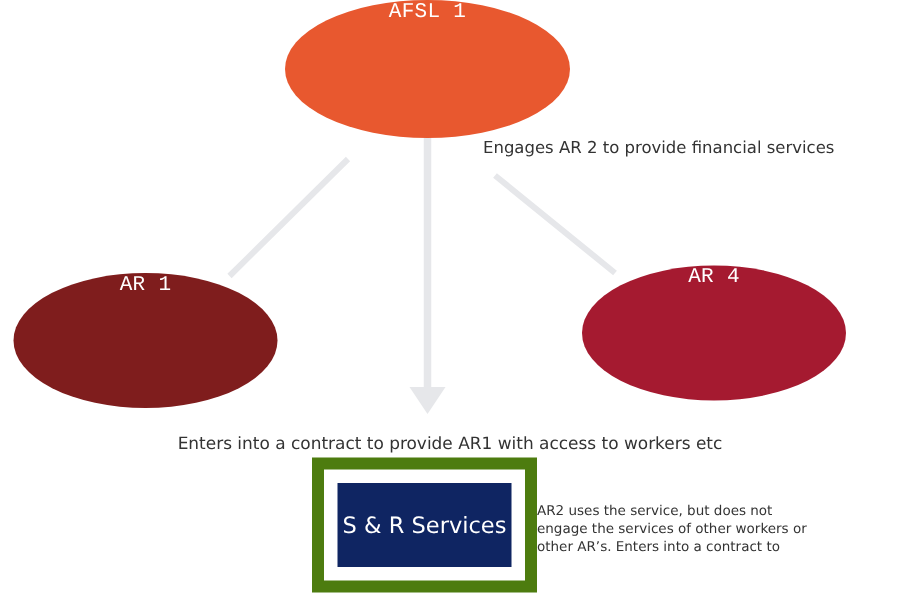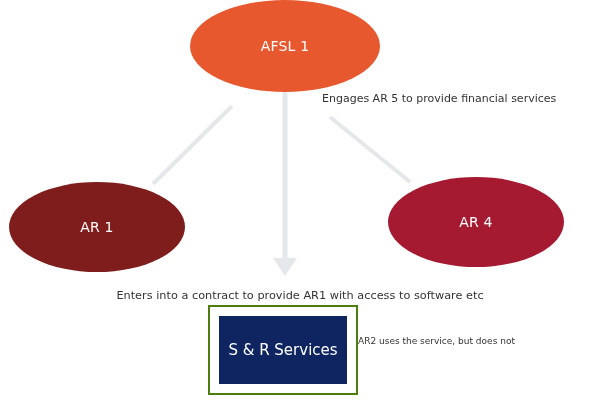--- a/index.html
+++ b/index.html
@@ -1,59 +1,61 @@
 <!DOCTYPE html>
 <html><head>
 <meta charset="utf-8">
 <style>
   html, body { margin:0; padding:0; }
   body { width:600px; height:400px; background:#ffffff; position:relative; overflow:hidden;
          font-family:"DejaVu Sans", sans-serif; }
   svg.connectors { position:absolute; left:0; top:0; width:600px; height:400px; }
-  .ellipse { position:absolute; border-radius:50%; display:flex; align-items:center; justify-content:center;
-             color:#ffffff; font-size:14px; letter-spacing:0.2px; }
+  .ellipse { position:absolute; border-radius:50%; display:flex; align-items:flex-start; justify-content:center;
+             color:#ffffff; font-size:14px; letter-spacing:0.2px;font-family:Liberation Mono, monospace; }
   #afsl { left:190px; top:0px; width:190px; height:92px; background:#E8582F; }
   #ar1 { left:9px; top:182px; width:176px; height:90px; background:#7f1d1d; }
   #ar2 { left:388px; top:177px; width:176px; height:90px; background:#A51A30; }
   .label { position:absolute; color:#333333; font-size:11px; white-space:nowrap; }
   #engages { left:322px; top:92px; }
   #enters { left:0; width:600px; text-align:center; top:289px; font-size:11.3px; }
   #srbox-outer { position:absolute; left:208px; top:305px; width:150px; height:90px;
-                 border:2px solid #4d7c0f; box-sizing:border-box; background:#ffffff; }
+                 border:8px solid #4d7c0f; box-sizing:border-box; background:#ffffff; }
   #srbox-inner { position:absolute; left:9px; top:9px; right:9px; bottom:9px; background:#0F2562;
                  display:flex; align-items:center; justify-content:center; color:#ffffff; font-size:15px; }
   #note { position:absolute; left:358px; top:335px; width:230px; color:#333333; font-size:9px; line-height:12px; }
 </style>
 </head>
 <body>
 
 <svg class="connectors" viewBox="0 0 600 400">
   <line x1="232" y1="106" x2="153" y2="184" stroke="#E6E7EA" stroke-width="4"></line>
   <line x1="285" y1="76" x2="285" y2="258" stroke="#E6E7EA" stroke-width="5"></line>
   <polygon points="273,258 297,258 285,276" fill="#E6E7EA"></polygon>
   <line x1="330" y1="117" x2="410" y2="182" stroke="#E6E7EA" stroke-width="4"></line>
 </svg>
 
 <div class="ellipse" id="afsl">
   <span>AFSL 1</span>
 </div>
 
-<div class="label" id="engages">Engages AR 5 to provide financial  services</div>
+<div class="label" id="engages">Engages AR 2 to provide financial  services</div>
 
 <div class="ellipse" id="ar1">
   <span>AR 1</span>
 </div>
 
 <div class="ellipse" id="ar2">
   <span>AR 4</span>
 </div>
 
-<div class="label" id="enters">Enters into a contract to provide AR1 with access to software etc</div>
+<div class="label" id="enters">Enters into a contract to provide AR1 with access to workers etc</div>
 
 <div id="srbox-outer">
   <div id="srbox-inner">
     <span>S &amp; R Services</span>
   </div>
 </div>
 
 <div id="note">
   <div>AR2 uses the service, but does not</div>
+  <div>engage the services of other workers or</div>
+  <div>other AR’s. Enters into a contract to</div>
 </div>
 
 </body></html>

